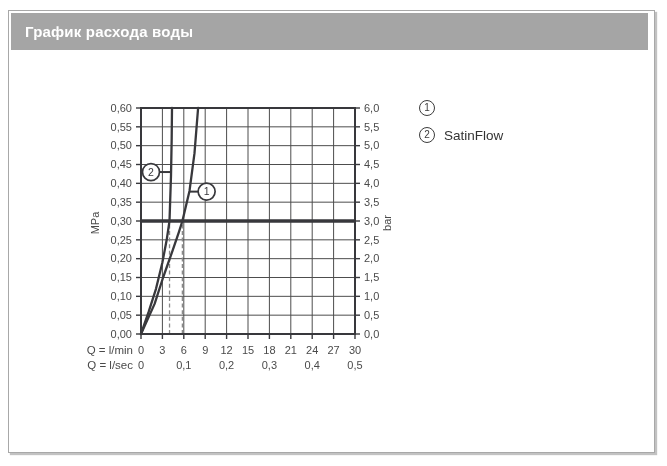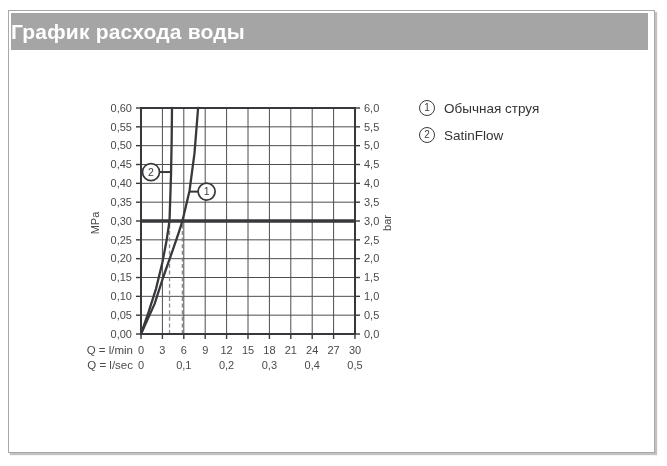--- a/index.html
+++ b/index.html
@@ -20,22 +20,23 @@
   .titlebar{
     position:absolute;
     left:2px; top:2px; right:6px;
     height:37px;
     background:#a5a5a5;
     display:flex;
     align-items:center;
   }
   .titlebar .title{
     color:#ffffff;
-    font-size:21px;
+    font-size:15px;
     font-weight:bold;
+    padding-left:14px;
     letter-spacing:0.2px;
     white-space:nowrap;
   }
   .chart-wrap{
     position:absolute;
     left:53px; top:65px;
     width:360px; height:310px;
   }
   .legend{
     position:absolute;
@@ -194,20 +195,19 @@
         <text x="144.62666666666667" y="119.22" font-size="10.5" text-anchor="middle" font-family="&quot;Liberation Sans&quot;, sans-serif" fill="#38383c">1</text>
         <line x1="97.48666666666666" y1="96.03333333333333" x2="108.60333333333334" y2="96.03333333333333" stroke="#38383c" stroke-width="2"></line>
         <circle cx="88.98666666666666" cy="96.03333333333333" r="8.5" fill="#ffffff" stroke="#38383c" stroke-width="1.7"></circle>
         <text x="88.98666666666666" y="99.63333333333333" font-size="10.5" text-anchor="middle" font-family="&quot;Liberation Sans&quot;, sans-serif" fill="#38383c">2</text>
       </svg>
   </div>
 
   <div class="legend">
     <div class="legend-row">
       <span class="num-circle">1</span>
-      <span class="legend-label">Обычная струя</span>
     </div>
     <div class="legend-row">
       <span class="num-circle">2</span>
       <span class="legend-label">SatinFlow</span>
     </div>
   </div>
 </div>
 
 </body></html>

